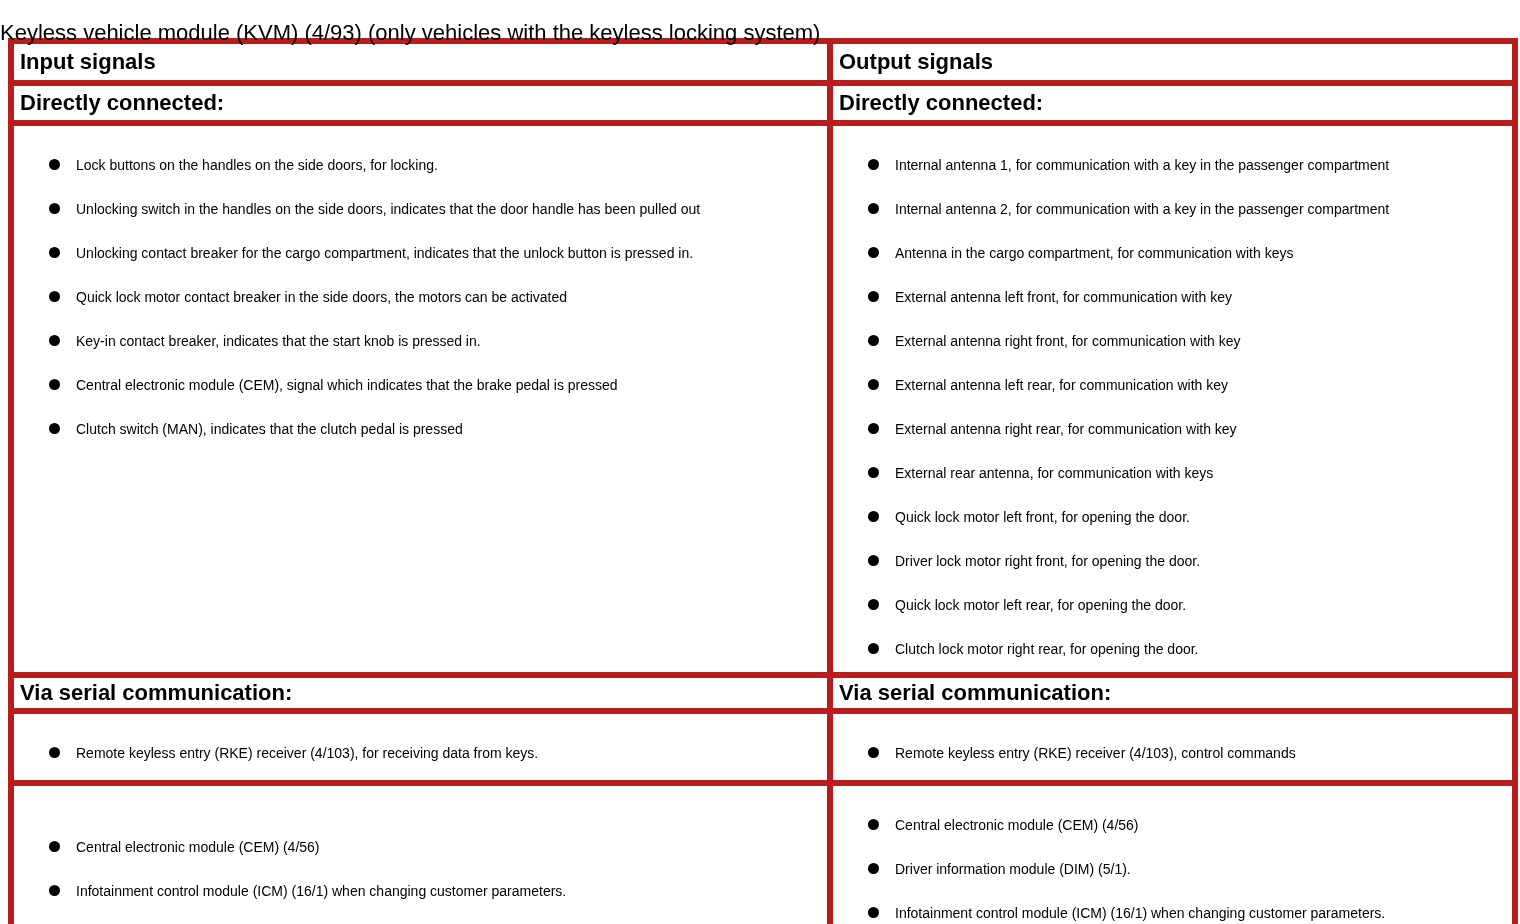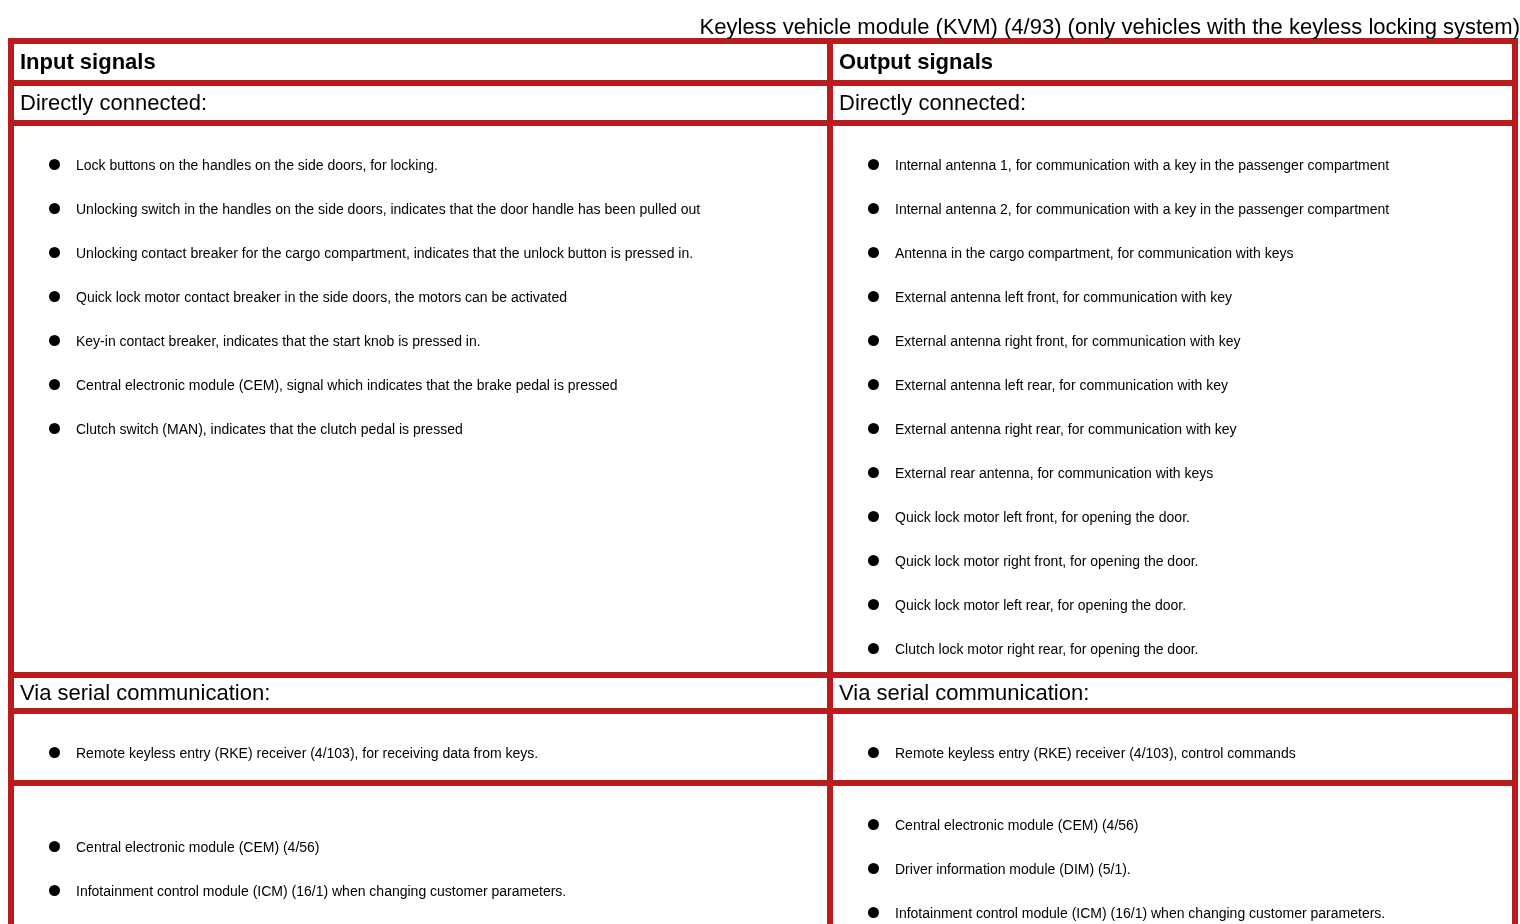--- a/index.html
+++ b/index.html
@@ -2,37 +2,37 @@
 <html><head>
 <meta charset="utf-8">
 <style>
   html, body { margin: 0; padding: 0; background: #ffffff; }
   .page {
     width: 1520px; height: 924px; background: #ffffff; color: #000000;
     font-family: "Liberation Sans", sans-serif; position: relative;
     overflow: hidden; box-sizing: border-box;
   }
   .title {
-    text-align: right; font-size: 22px; line-height: 26px;
-    padding-top: 14px; height: 38px; box-sizing: border-box; border-radius: 8px;
+    text-align: left; font-size: 22px; line-height: 26px;
+    padding-top: 20px; height: 38px; box-sizing: border-box; border-radius: 8px;
   }
   table.signals {
     border-collapse: collapse; table-layout: fixed;
     width: 1504px; margin: 0 8px;
     border: 4px solid #000000;
   }
   col.c-left  { width: 819px; }
   col.c-right { width: 685px; }
   th, td { border: 6px solid #b91c1c; box-sizing: border-box; }
   tr.row-header th {
     font-size: 22px; font-weight: bold; text-align: left;
     vertical-align: middle; padding: 2px 4px 2px 6px; height: 42px;
   }
   tr.row-label td {
-    font-size: 22px; font-weight: normal; text-align: left;
+    font-size: 22px; font-weight: bold; text-align: left;
     vertical-align: middle; padding: 2px 20px 2px 6px; height: 40px;
   }
   tr.row-content td { vertical-align: top; padding: 10px 6px 6px 12px; }
   tr.row-content-1 { height: 497px; }
   tr.row-label-2 td { height: 28px; }
   tr.row-content-2 { height: 72px; }
   tr.row-label-3 td { height: 40px; }
   tr.row-content-3 { height: 136px; }
   tr.row-content-3 td { vertical-align: middle; }
   ul.signal-list { list-style: none; margin: 0; padding: 0 0 0 22px; }
@@ -85,21 +85,21 @@
         <ul class="signal-list">
           <li>Internal antenna 1, for communication with a key in the passenger compartment</li>
           <li>Internal antenna 2, for communication with a key in the passenger compartment</li>
           <li>Antenna in the cargo compartment, for communication with keys</li>
           <li>External antenna left front, for communication with key</li>
           <li>External antenna right front, for communication with key</li>
           <li>External antenna left rear, for communication with key</li>
           <li>External antenna right rear, for communication with key</li>
           <li>External rear antenna, for communication with keys</li>
           <li>Quick lock motor left front, for opening the door.</li>
-          <li>Quick lock motor right front, for opening the door.</li>
+          <li>Driver lock motor right front, for opening the door.</li>
           <li>Quick lock motor left rear, for opening the door.</li>
           <li>Clutch lock motor right rear, for opening the door.</li>
         </ul>
       </td>
     </tr>
 
     <tr class="row-label row-label-2">
       <td>Via serial communication:</td>
       <td>Via serial communication:</td>
     </tr>

